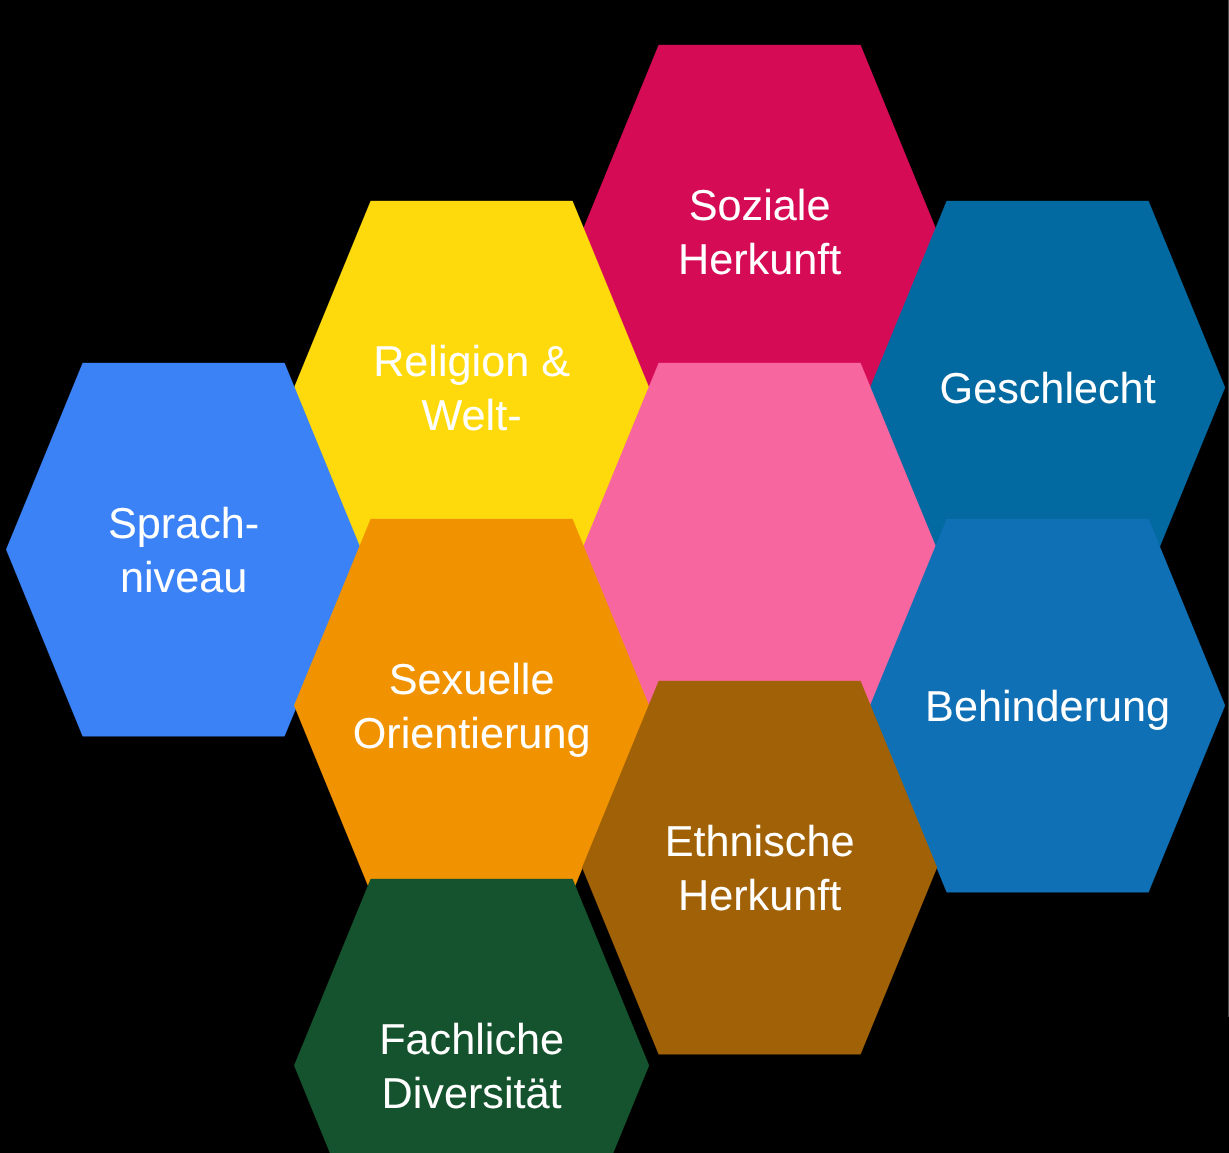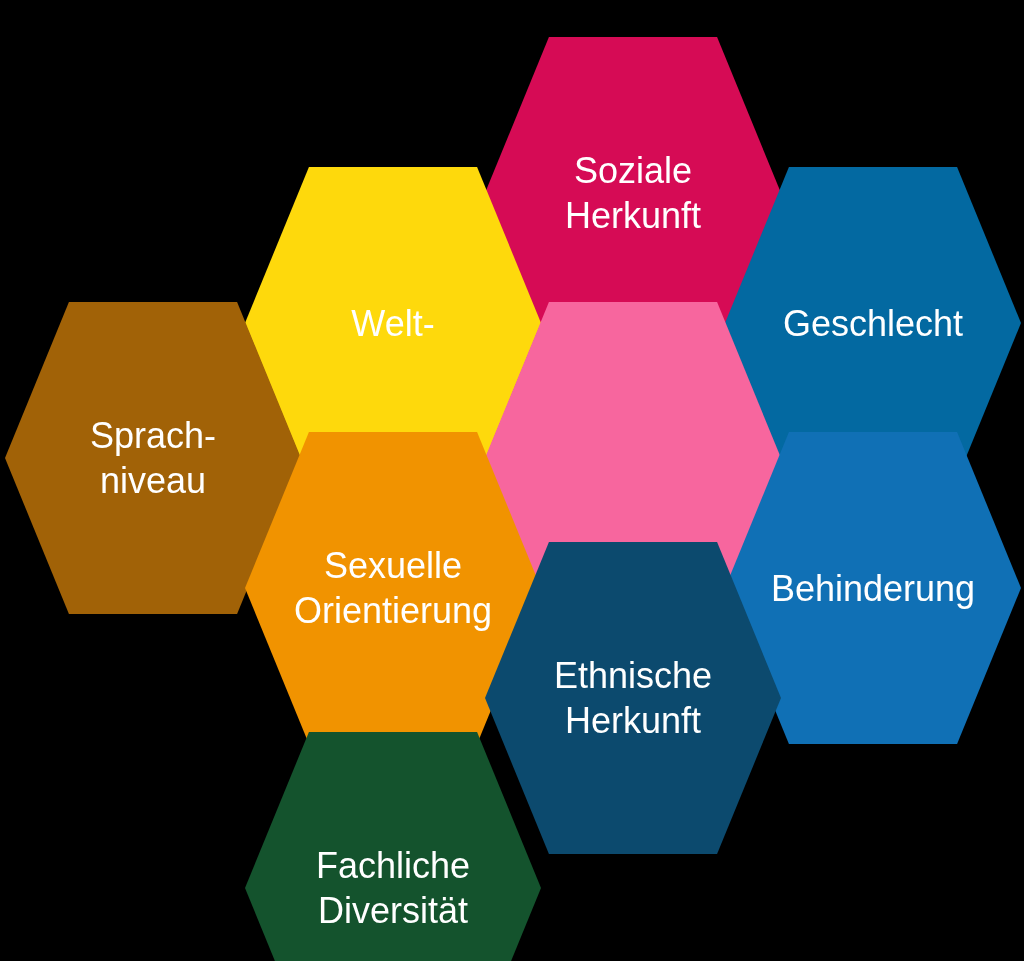--- a/index.html
+++ b/index.html
@@ -34,31 +34,32 @@
 
   <div class="hex" style="left: 485px; top: 37px; background-color: rgb(214, 11, 85);">
     <div class="hex-label">
       <div>Soziale</div>
       <div>Herkunft</div>
     </div>
   </div>
 
   <div class="hex" style="left: 245px; top: 167px; background-color: rgb(254, 217, 12);">
     <div class="hex-label">
+      <div>Religion &amp;</div>
       <div>Welt-</div>
     </div>
   </div>
 
   <div class="hex" style="left: 725px; top: 167px; background-color: #0369a1;">
     <div class="hex-label">
       <div>Geschlecht</div>
     </div>
   </div>
 
-  <div class="hex" style="left: 5px; top: 302px; background-color: #a16207;">
+  <div class="hex" style="left: 5px; top: 302px; background-color: #3b82f6;">
     <div class="hex-label">
       <div>Sprach-</div>
       <div>niveau</div>
     </div>
   </div>
 
   <div class="hex" style="left: 485px; top: 302px; background-color: rgb(247, 102, 158); align-items: flex-end;">
     <div class="hex-label">
       <div>Alter</div>
     </div>
@@ -71,21 +72,21 @@
   </div>
 
   <div class="hex" style="left: 245px; top: 432px; background-color: rgb(241, 147, 0); align-items: center;">
     <div class="hex-label">
       <div>Sexuelle</div>
       <div>Orientierung</div>
     </div>
   </div>
 
 
-  <div class="hex" style="left: 485px; top: 542px; background-color: #0c4a6e;">
+  <div class="hex" style="left: 485px; top: 567px; background-color: #a16207;">
     <div class="hex-label">
       <div>Ethnische</div>
       <div>Herkunft</div>
     </div>
   </div>
 
   <div class="hex" style="left: 245px; top: 732px; background-color: #14532d;">
     <div class="hex-label">
       <div>Fachliche</div>
       <div>Diversität</div>

